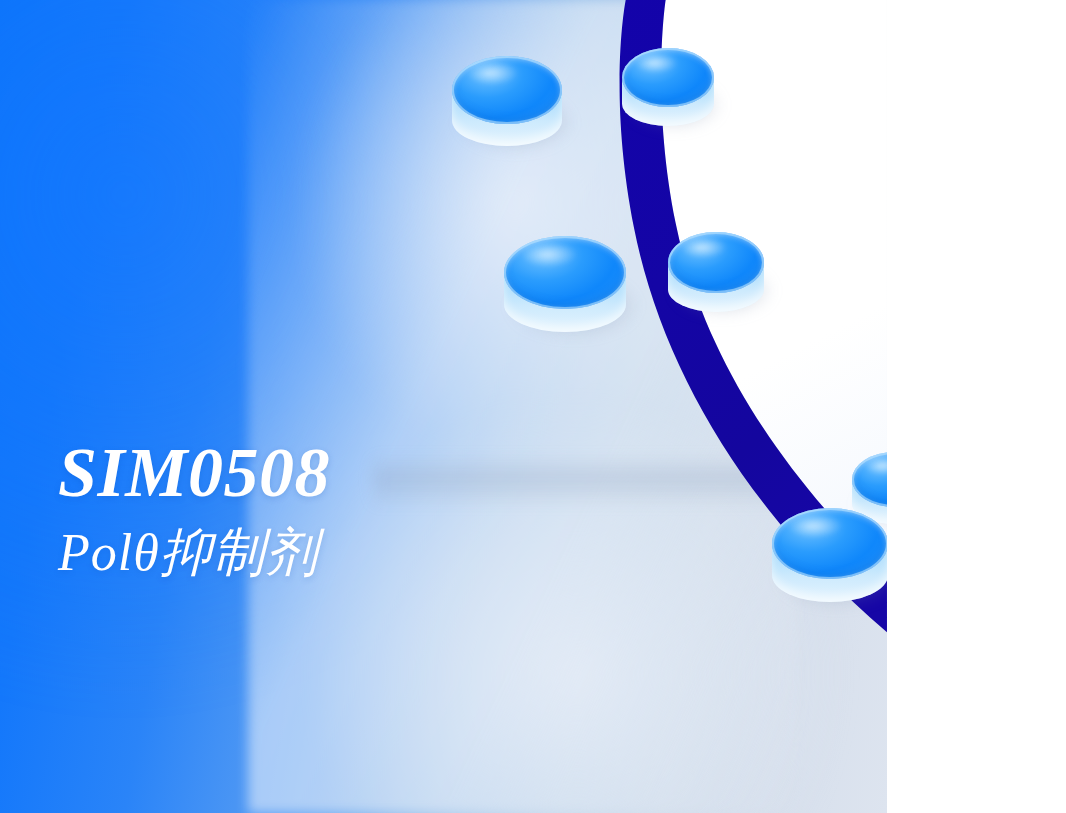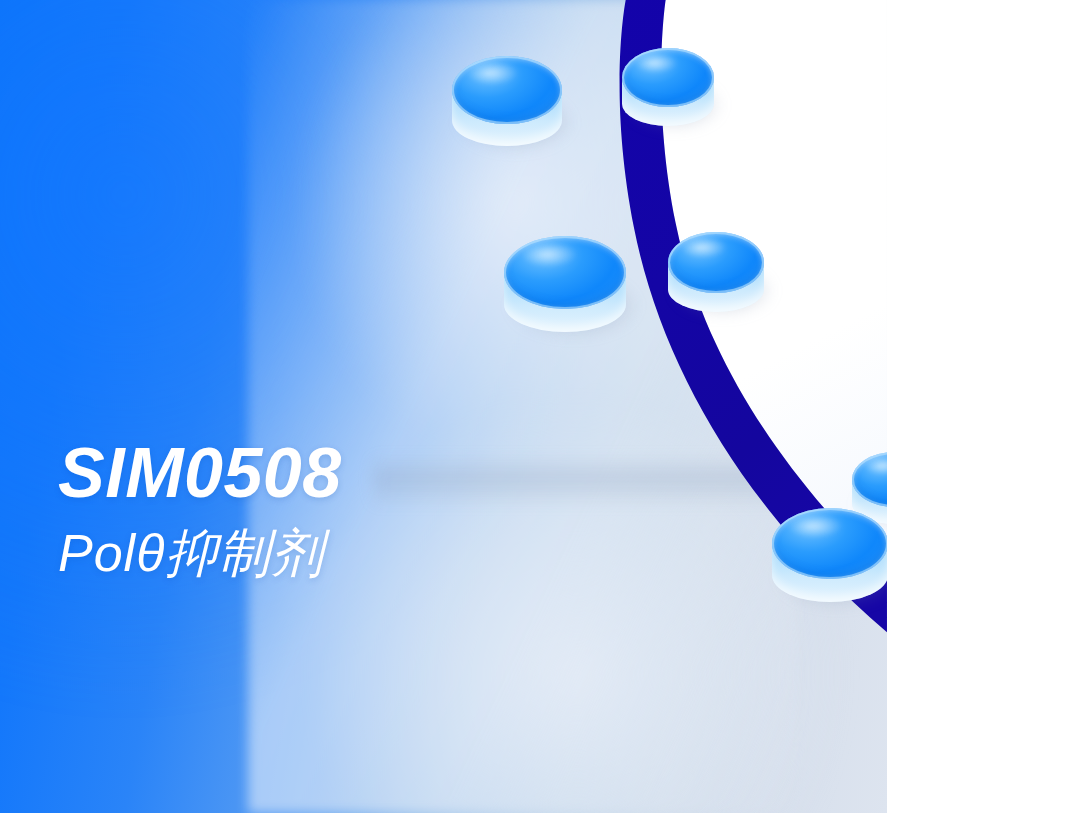--- a/index.html
+++ b/index.html
@@ -5,21 +5,21 @@
   html, body {
     margin: 0;
     padding: 0;
     background: #ffffff;
   }
   #poster {
     position: relative;
     width: 887px;
     height: 813px;
     overflow: hidden;
-    font-family: Liberation Sans, sans-serif;
+    font-family: Liberation Serif, serif;
     background: #3b82f6;
   }
 
   
   .bg-base {
     position: absolute;
     inset: 0;
     background:
       linear-gradient(100deg,
         #0b74fb 0%,

